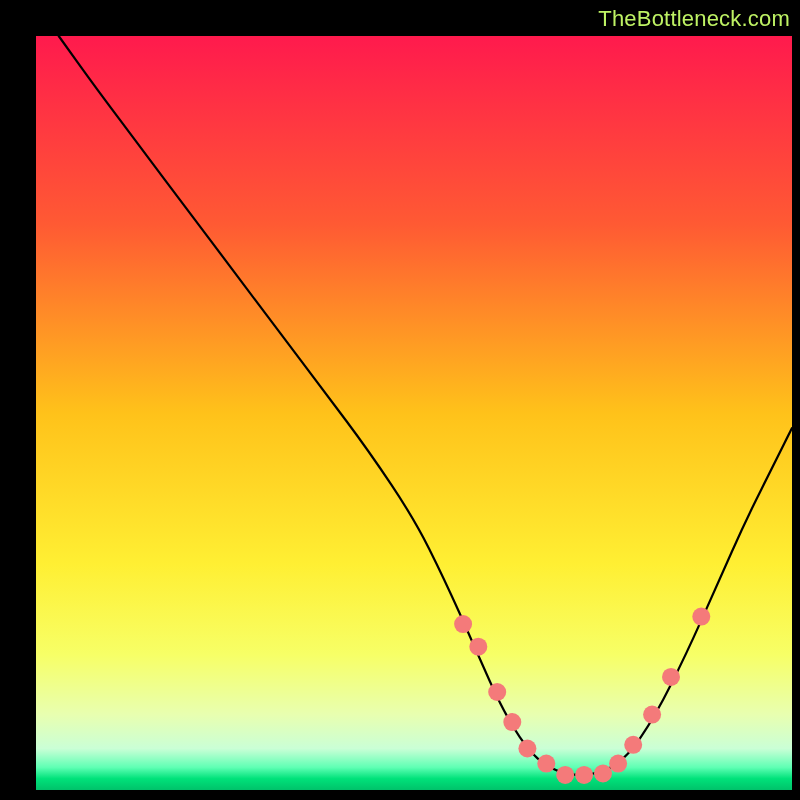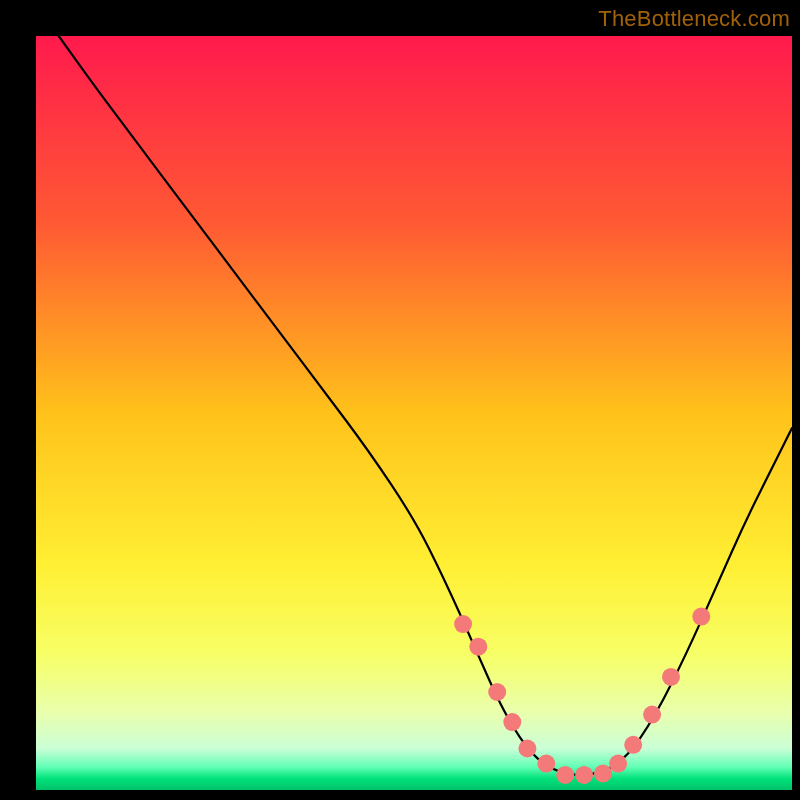--- a/index.html
+++ b/index.html
@@ -14,21 +14,21 @@
   .frame {
     position: relative;
     width: 800px;
     height: 800px;
     background: #000;
   }
   .watermark {
     position: absolute;
     top: 6px;
     right: 10px;
-    color: #a16207;
+    color: #bef264;
     font-size: 22px;
     font-weight: 500;
     letter-spacing: 0.2px;
     user-select: none;
   }
   svg {
     position: absolute;
     top: 0;
     left: 0;
   }

